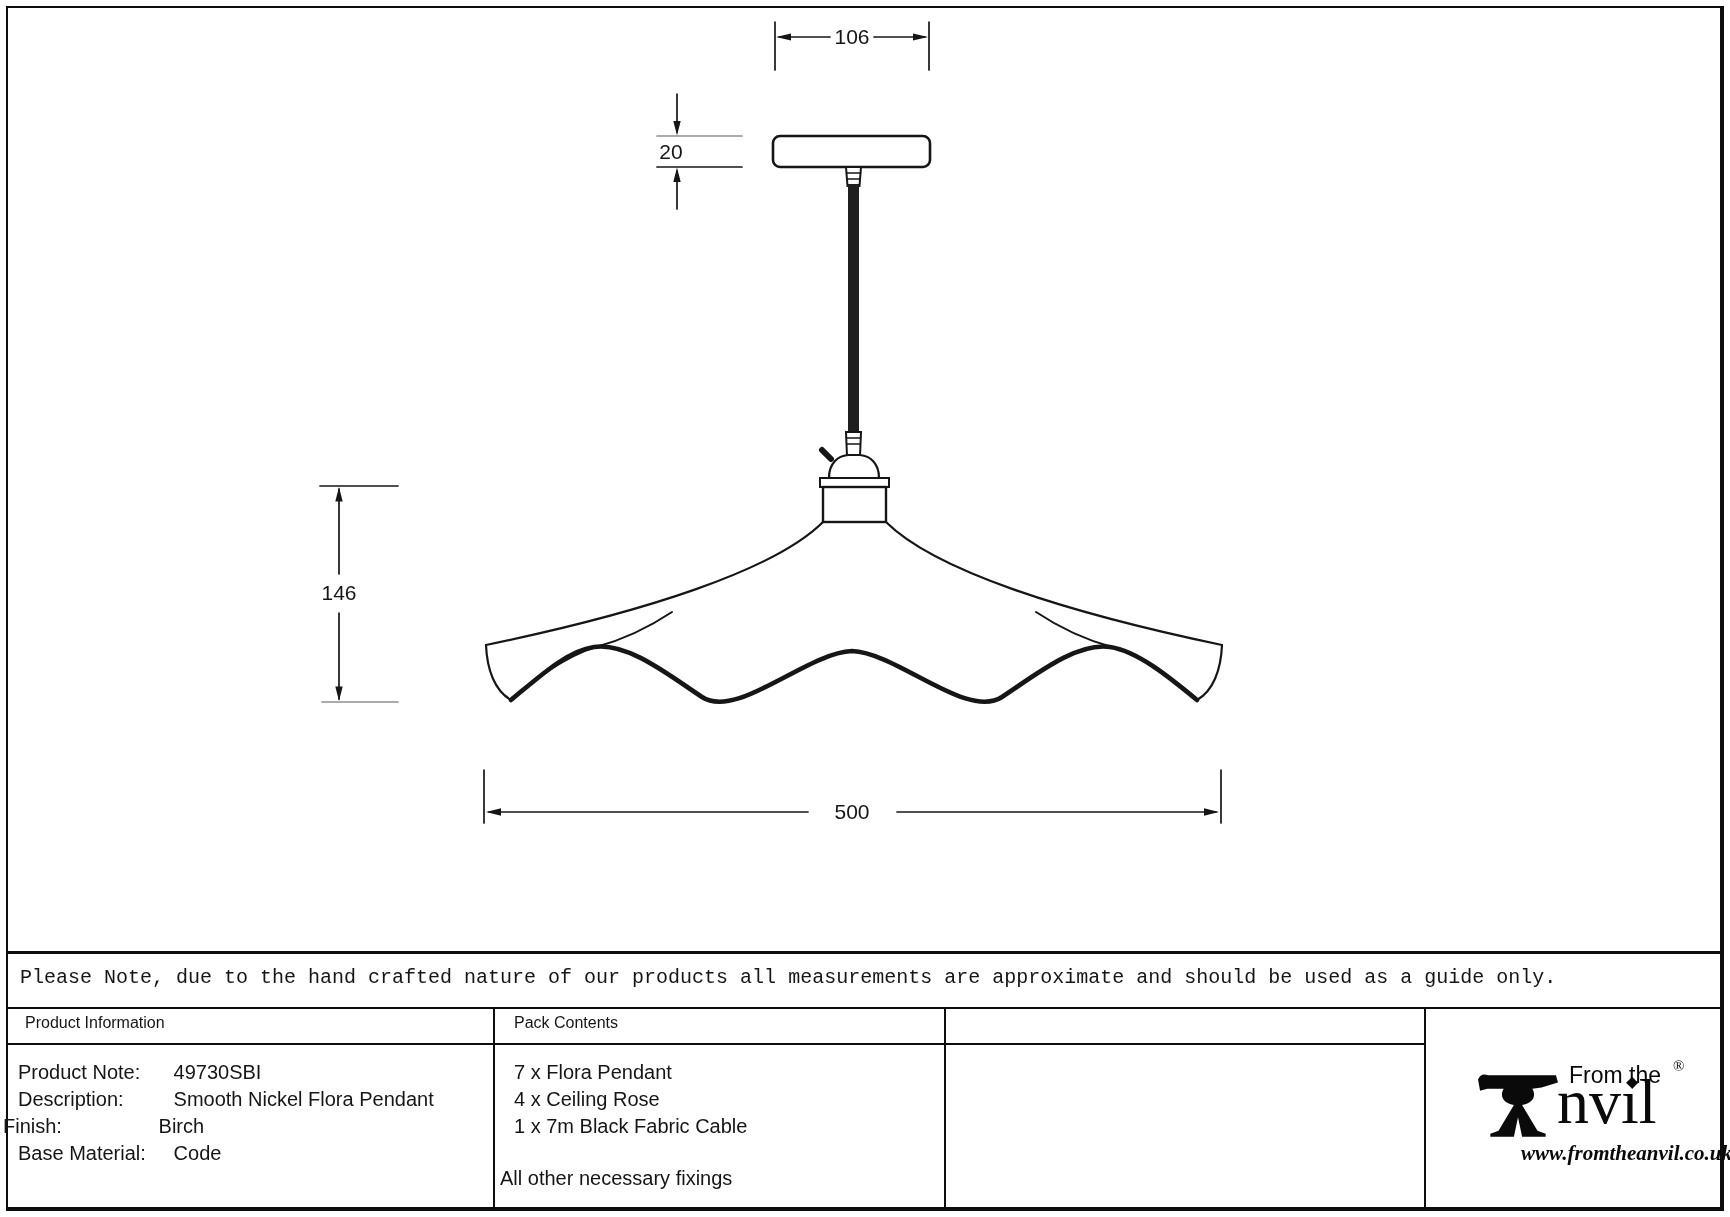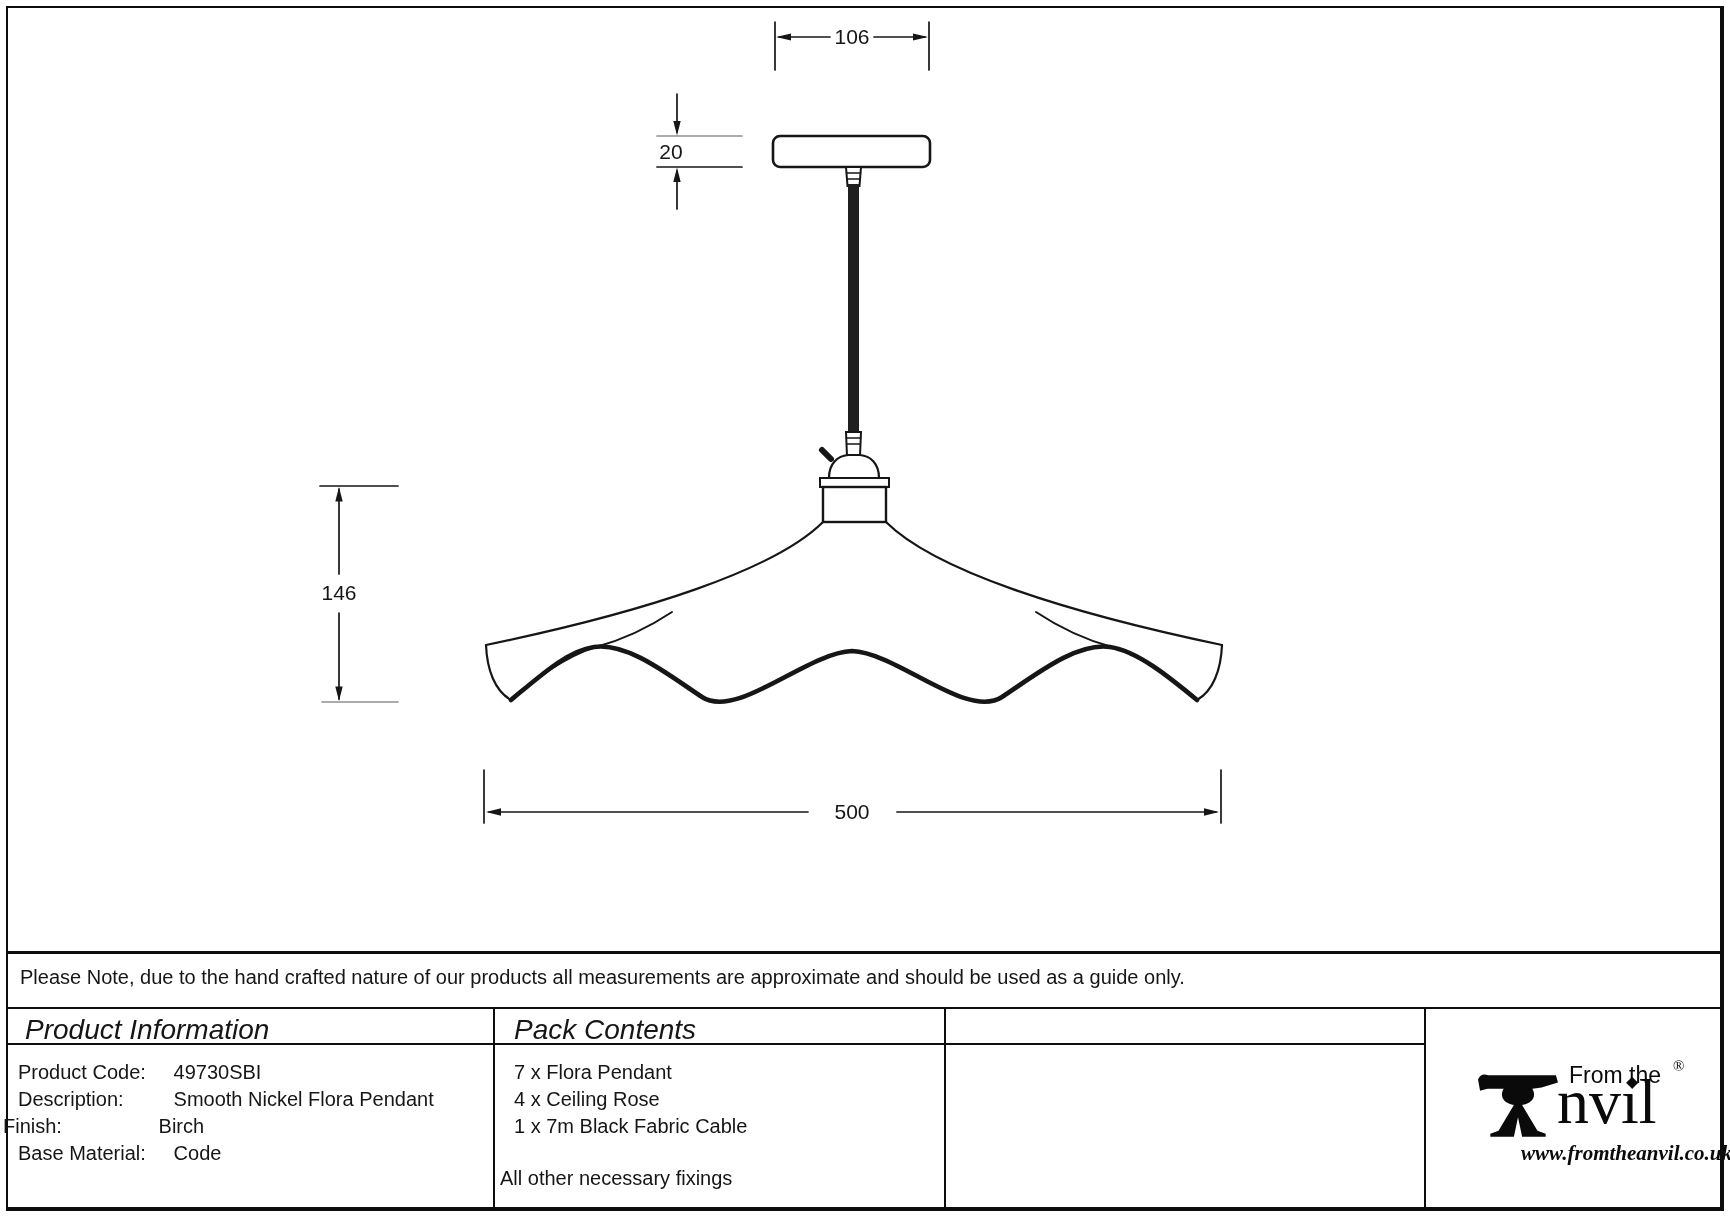--- a/index.html
+++ b/index.html
@@ -2,22 +2,22 @@
 <html><head>
 <meta charset="utf-8">
 <style>
   html,body{margin:0;padding:0;background:#ffffff;}
   body{width:1730px;height:1217px;position:relative;font-family:"Liberation Sans",sans-serif;color:#161616;overflow:hidden;}
   .abs{position:absolute;}
   .frame{left:6px;top:6px;width:1718px;height:1205px;border:2px solid #0d0d0d;border-right-width:4px;border-bottom-width:4px;box-sizing:border-box;}
   .hline,.vline{background:#0d0d0d;}
   svg text{font-family:"Liberation Sans",sans-serif;}
   .dimtext{font-size:21px;fill:#161616;}
-  .note{left:20px;top:966px;font-size:20px;}
-  .th{font-size:28px;font-style:italic;}
+  .note{left:20px;top:966px;font-size:20px;font-family:Liberation Mono, monospace;}
+  .th{font-size:16px;}
   .cell{font-size:20px;}
   .lbl{display:inline-block;}
   
   .logo{left:1477px;top:1060px;width:225px;height:106px;}
   .logo *{color:#0a0a0a;}
   .fromthe{left:92px;top:2px;font-family:Liberation Sans, sans-serif;font-size:23px;}
   .anvilword{left:80px;top:10px;font-family:Liberation Serif, serif;font-size:64px;line-height:1;letter-spacing:0px;}
   .diamond{left:149px;top:12px;font-size:16px;font-family:"DejaVu Sans",sans-serif;}
   .reg{left:196px;top:-2px;font-size:15px;font-family:"Liberation Serif",serif;}
   .weburl{left:4px;top:81px;font-family:"Liberation Serif",serif;font-style:italic;font-weight:bold;font-size:21px;white-space:nowrap;margin-left:40px;}
@@ -113,21 +113,21 @@
 <div class="abs vline" style="left:493px;top:1007px;width:2px;height:204px"></div>
 <div class="abs vline" style="left:944px;top:1007px;width:2px;height:204px"></div>
 <div class="abs vline" style="left:1424px;top:1007px;width:2px;height:204px"></div>
 
 <div class="abs note">Please Note, due to the hand crafted nature of our products all measurements are approximate and should be used as a guide only.</div>
 
 <div class="abs th" style="left:25px;top:1014px">Product Information</div>
 <div class="abs th" style="left:514px;top:1014px">Pack Contents</div>
 
 <div class="abs cell" style="left:18px;top:1061px">
-  <span class="lbl" style="width:150px">Product Code:</span>
+  <span class="lbl" style="width:150px">Product Note:</span>
   <span>49730SBI</span>
 </div>
 <div class="abs cell" style="left:18px;top:1088px">
   <span class="lbl" style="width:150px">Description:</span>
   <span>Smooth Nickel Flora Pendant</span>
 </div>
 <div class="abs cell" style="left:3px;top:1115px">
   <span class="lbl" style="width:150px">Finish:</span>
   <span>Birch</span>
 </div>

